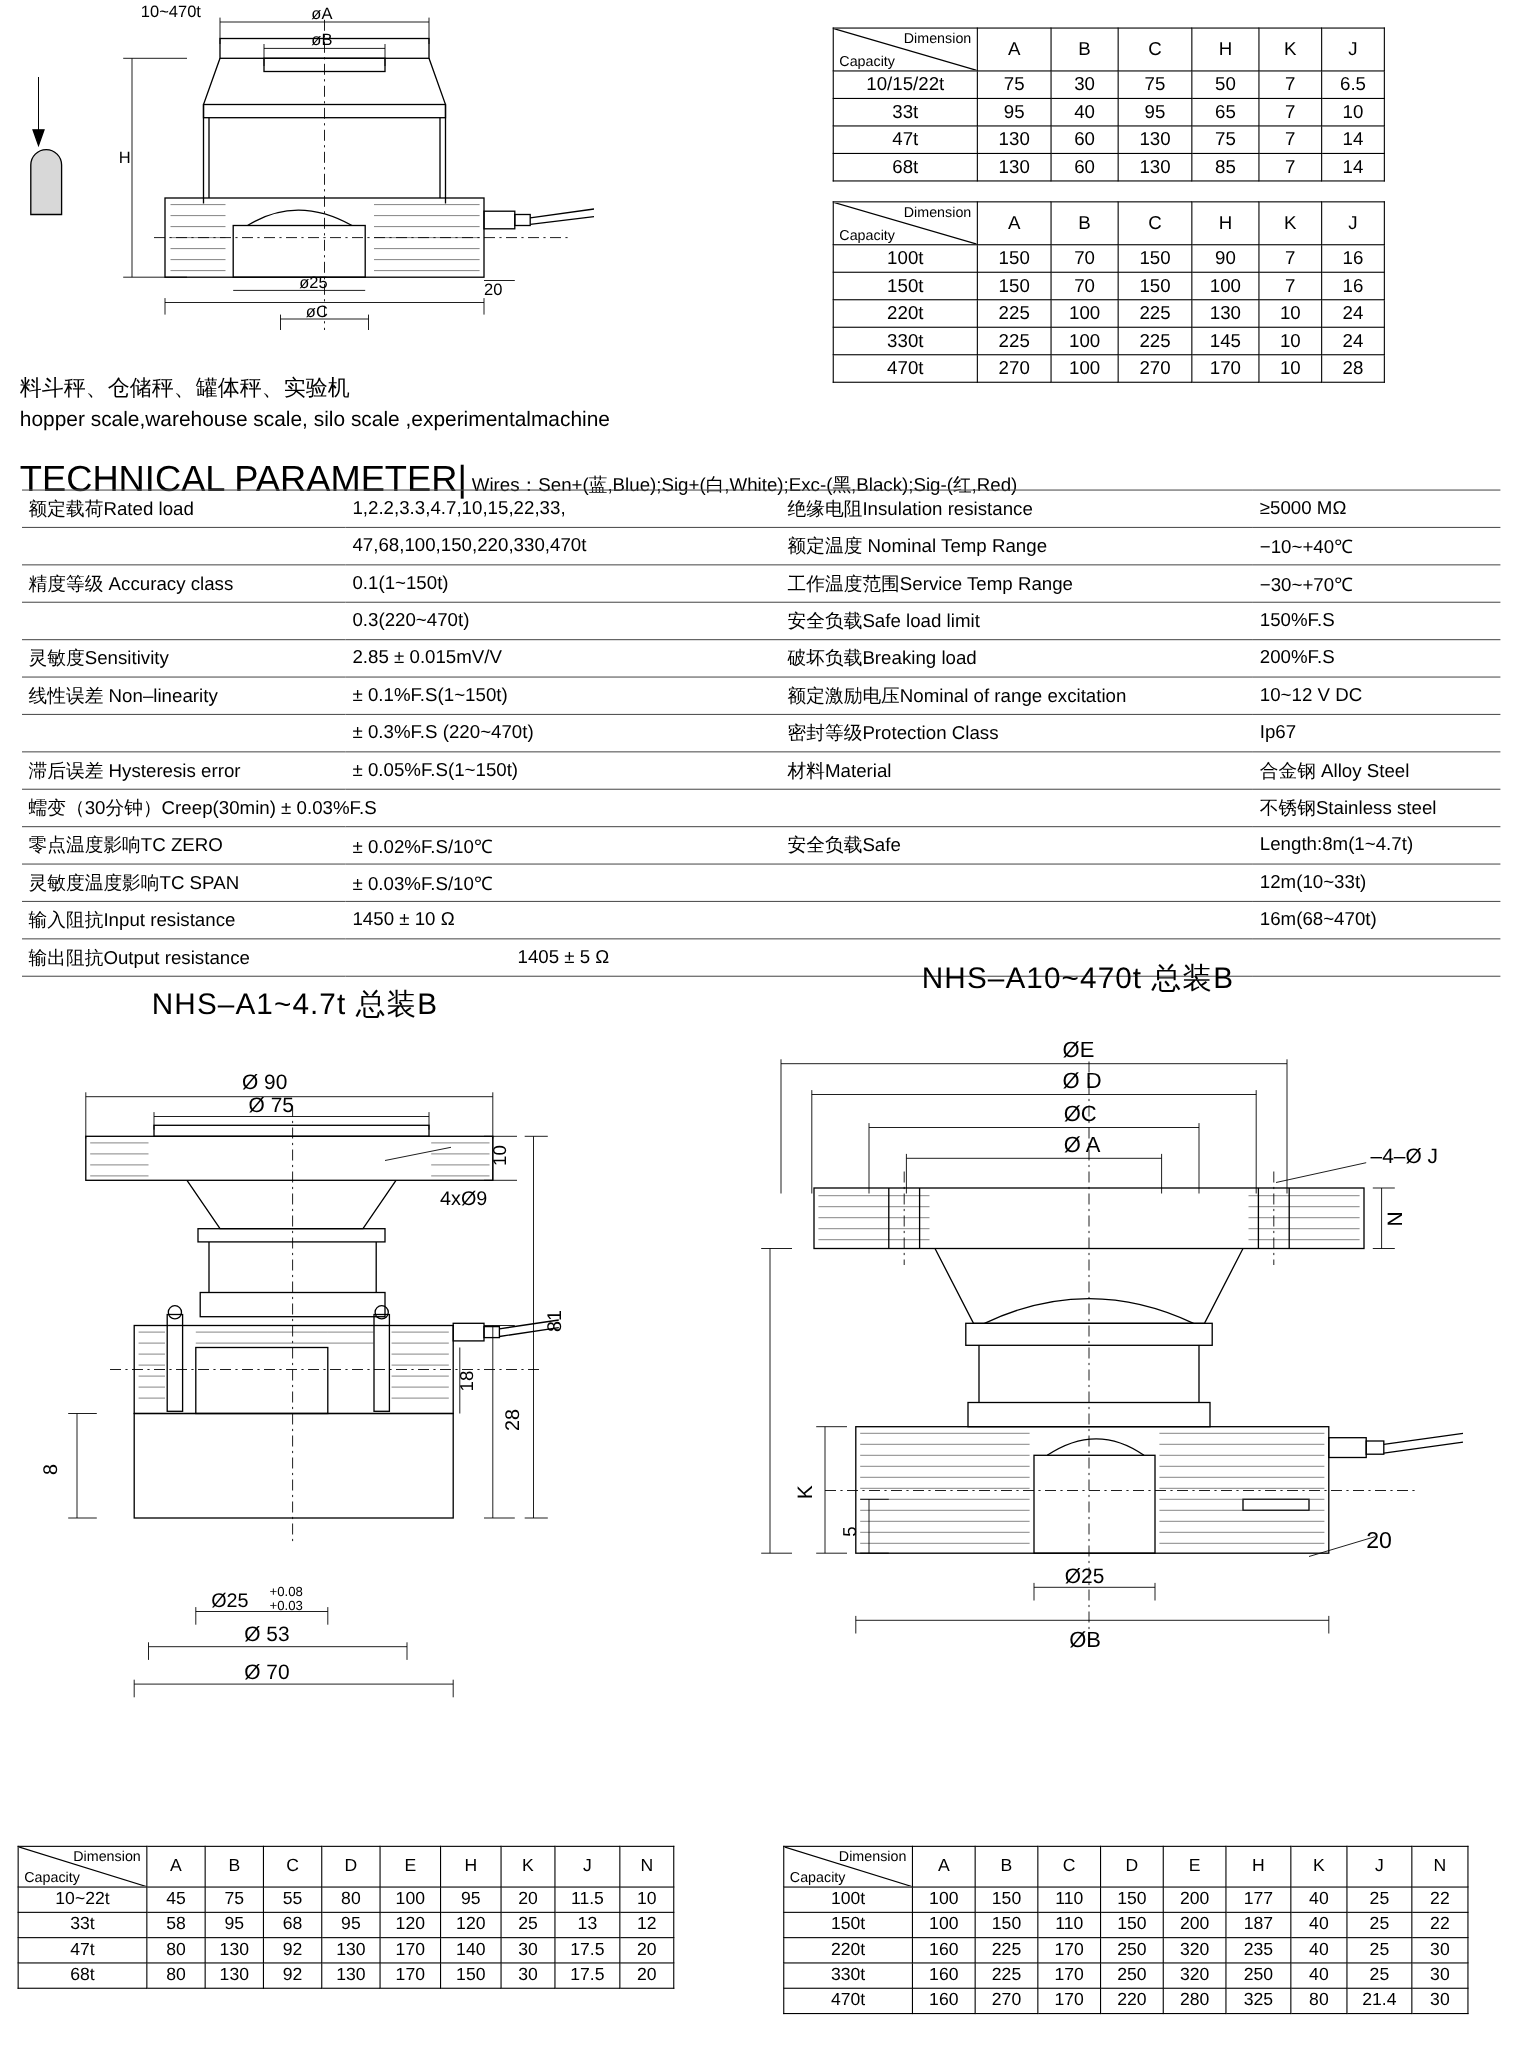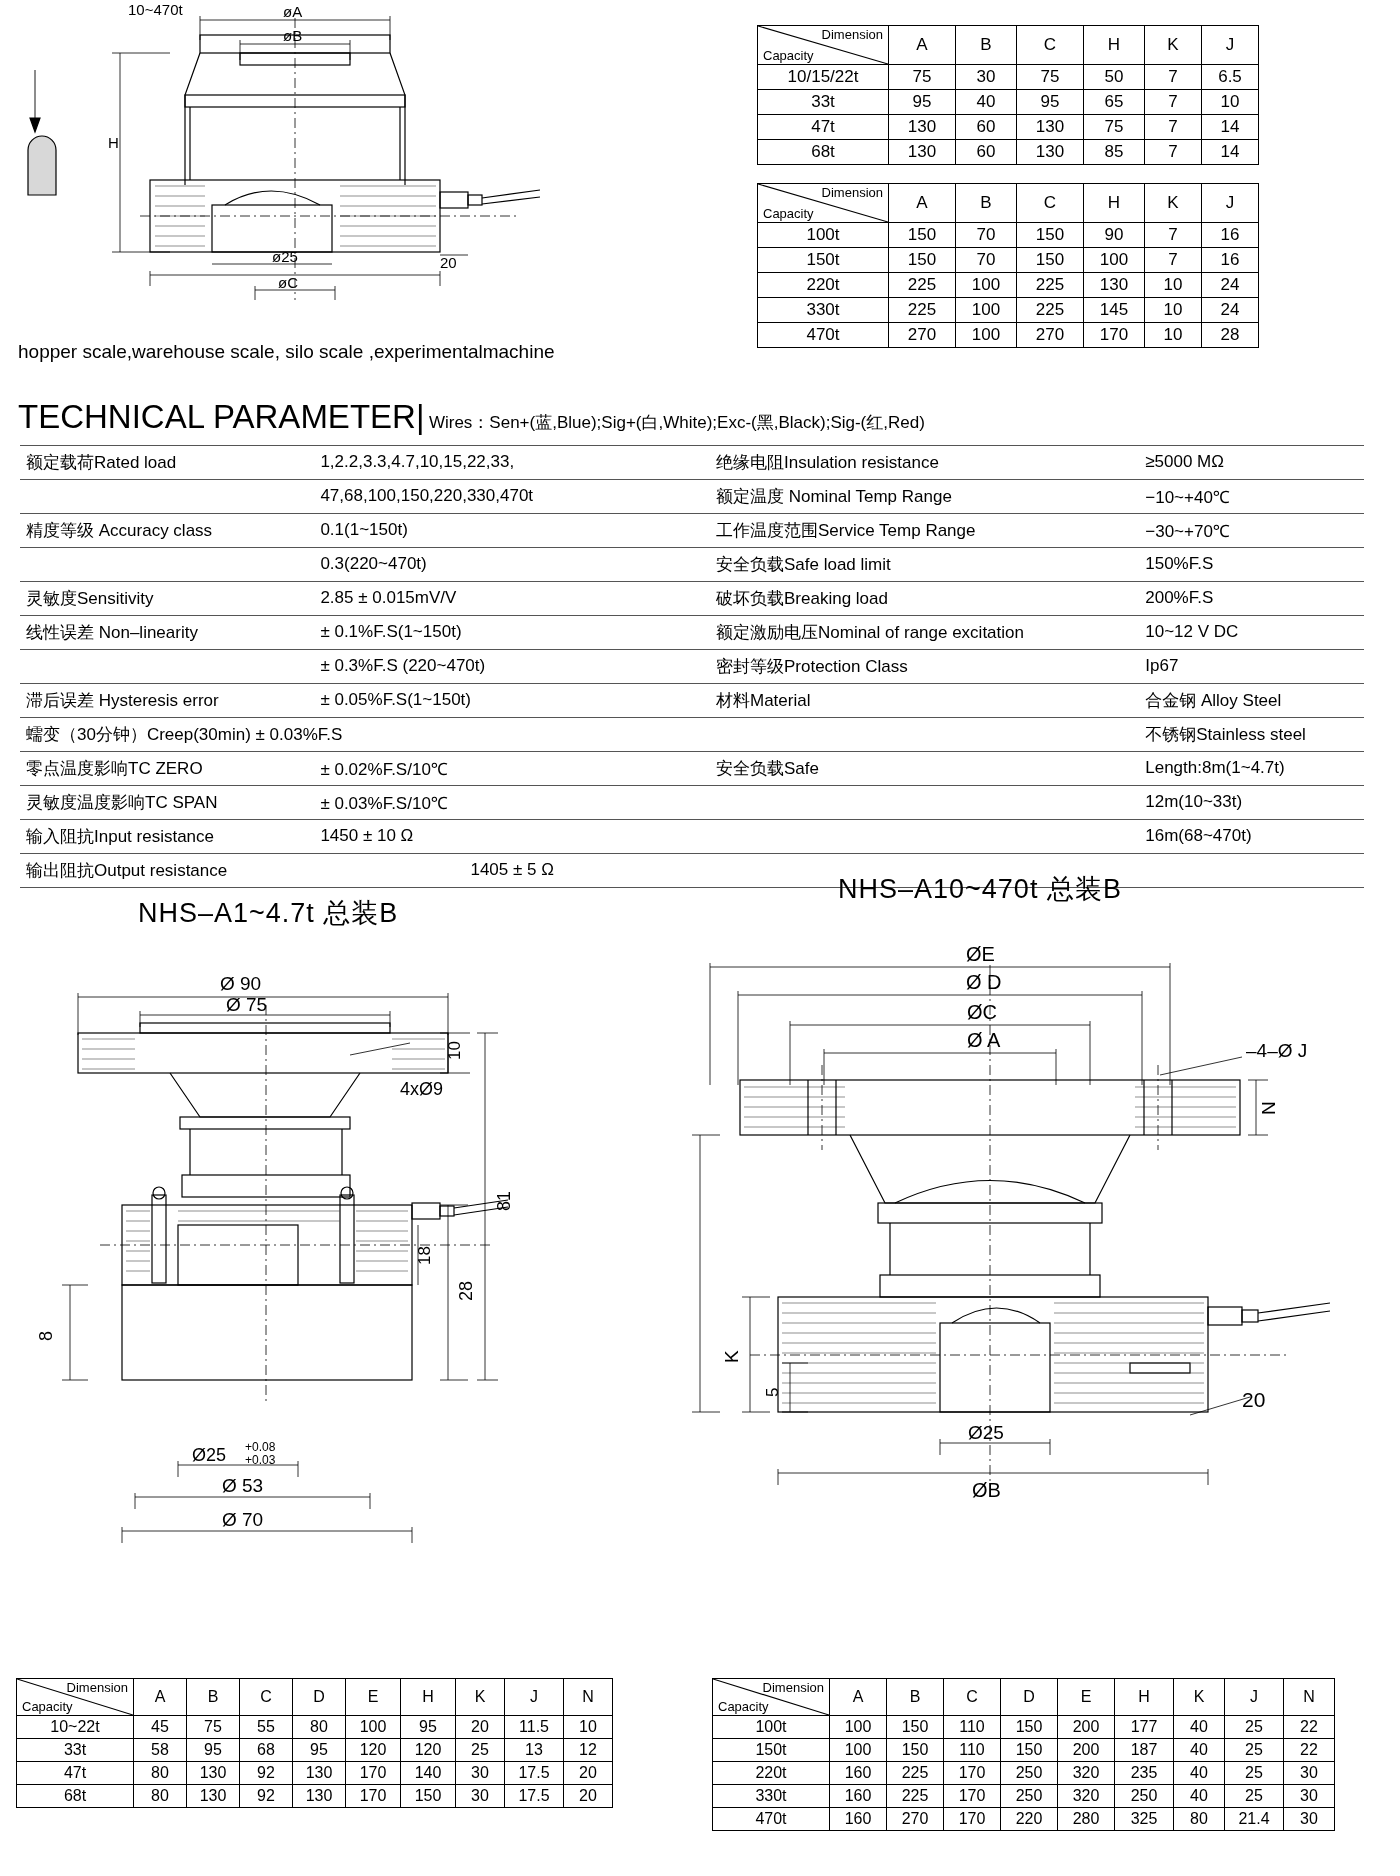--- a/index.html
+++ b/index.html
@@ -19,21 +19,21 @@
   #top-tables{position:absolute;left:757px;top:25px;}
   #top-tables .gap{height:18px;}
 
   
   #top-drawing{position:absolute;left:0px;top:0px;width:740px;height:330px;}
 
   .cap-note{position:absolute;left:18px;top:338px;font-size:20px;line-height:1.5;}
   .cap-note .en{font-size:19px;}
 
   
-  #tp-head{position:absolute;left:18px;top:398px;}
+  #tp-head{position:absolute;left:18px;top:416px;}
   #tp-head .big{font-size:33px;letter-spacing:0px;}
   #tp-head .wires{font-size:17px;}
 
   
   #spec{position:absolute;left:20px;top:445px;width:1358px;border-collapse:collapse;font-size:17px;}
   #spec td{border-top:1px solid #555;border-bottom:1px solid #555;padding:4px 6px 5px 6px;vertical-align:middle;height:24px;}
   #spec td.l1{width:290px;}
   #spec td.l2{width:390px;}
   #spec td.r1{width:430px;margin-left:16px;}
   #spec td.r2{width:230px;}
@@ -245,20 +245,21 @@
         <td>270</td>
         <td>170</td>
         <td>10</td>
         <td>28</td>
       </tr>
     </tbody>
       </table>
   </div>
 
   <div class="cap-note">
+    <div>料斗秤、仓储秤、罐体秤、实验机</div>
     <div class="en">hopper scale,warehouse scale, silo scale ,experimentalmachine</div>
   </div>
 
   <div id="tp-head">
     <span class="big">TECHNICAL PARAMETER|</span>
     <span class="wires">Wires：Sen+(蓝,Blue);Sig+(白,White);Exc-(黑,Black);Sig-(红,Red)</span>
   </div>
 
   <table id="spec">
     <tbody>

